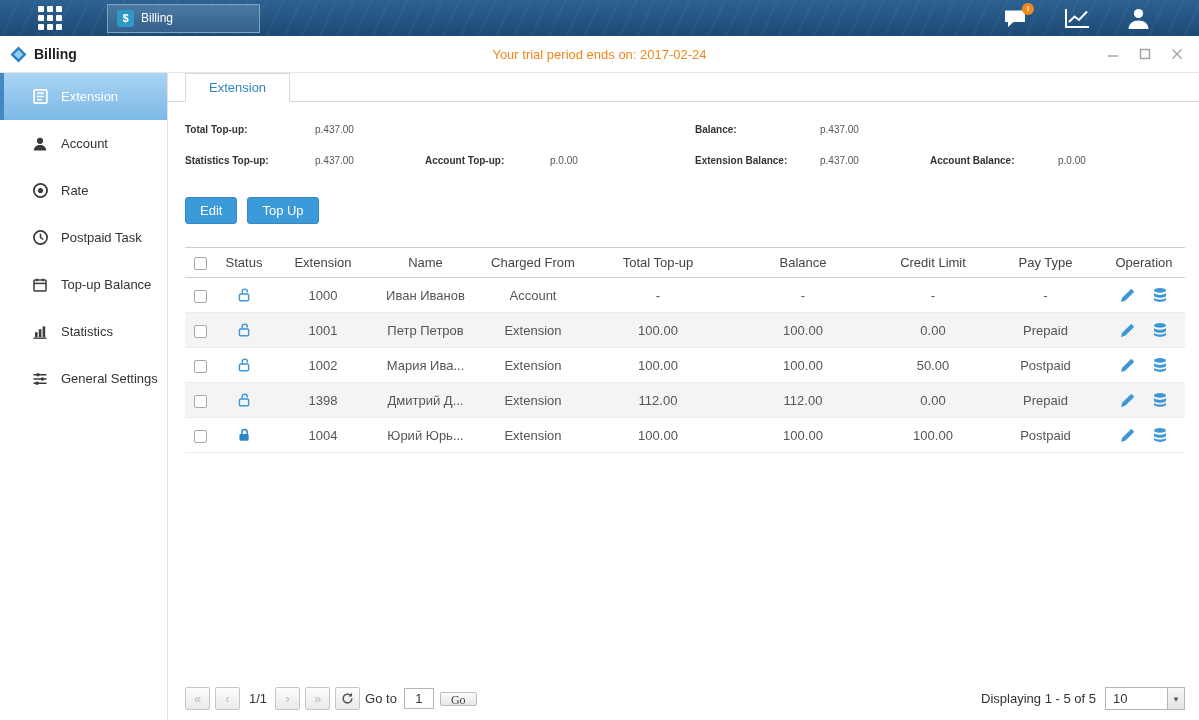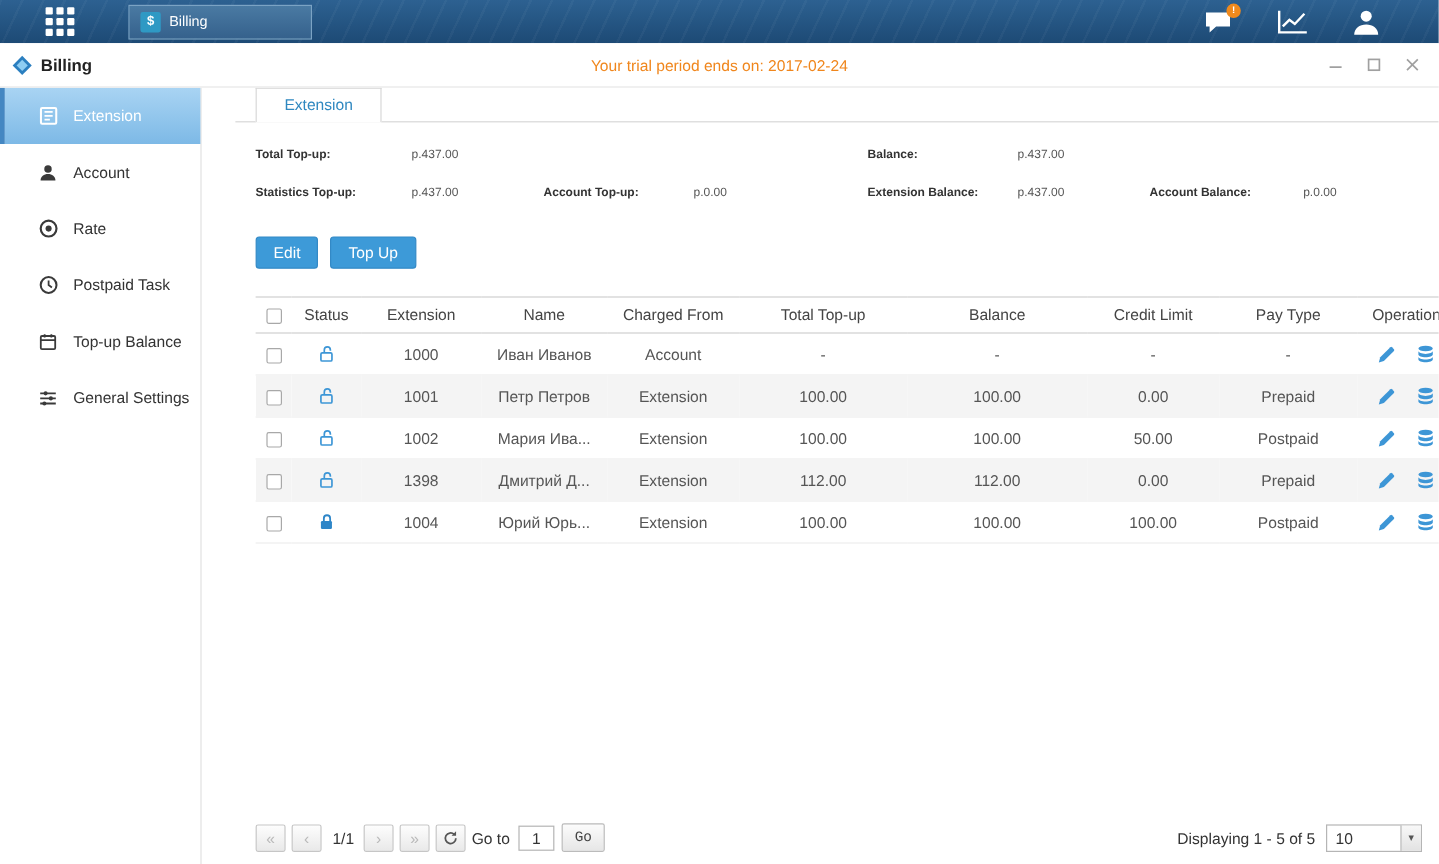--- a/index.html
+++ b/index.html
@@ -33,21 +33,21 @@
   .titlebar { height:37px; background:#fff; border-bottom:1px solid #e6e6e6; display:flex;
               align-items:center; position:relative; }
   .tb-logo { margin-left:10px; display:flex; align-items:center; }
   .app-title { margin-left:7px; font-size:14px; font-weight:bold; color:#222; }
   .trial { position:absolute; left:0; right:0; text-align:center; color:#f0861c; font-size:13px;
            pointer-events:none; }
   .win-controls { margin-left:auto; margin-right:14px; display:flex; gap:16px; align-items:center; }
   .win-btn { cursor:pointer; display:flex; align-items:center; padding:2px; }
 
   
-  .content { display:flex; height:647px;gap:28px; }
+  .content { display:flex; height:647px; }
 
   .sidebar { width:168px; border-right:1px solid #e2e2e2; background:#fff; flex:none; }
   .side-item { height:47px; display:flex; align-items:center; gap:12px; padding-left:31px;
                font-size:13px; color:#333; cursor:pointer; }
   .side-item .sicon { width:18px; height:18px; display:flex; align-items:center;
                       justify-content:center; color:#3a3a3a; }
   .side-item.active { background:linear-gradient(180deg,#a9d4f3,#7db9e6); color:#fff;
                       border-left:4px solid #4487c2; padding-left:27px; }
   .side-item.active .sicon { color:#fff; }
 
@@ -89,23 +89,23 @@
             font-size:13px; color:#333; }
   .pg-btn { width:25px; height:23px; border:1px solid #c6c6c6; border-radius:2px;
             background:linear-gradient(180deg,#fdfdfd,#e9e9e9); display:flex; align-items:center;
             justify-content:center; font-size:13px; color:#b9b9b9; cursor:pointer;
             margin-right:5px; user-select:none; }
   .pg-btn.enabled { color:#555; }
   .pg-text { margin:0 8px 0 4px; }
   .goto-label { margin-right:7px; }
   .goto-input { width:30px; height:21px; border:1px solid #b5b5b5; text-align:center;
             font-size:13px; font-family:inherit; color:#333; }
-  .go-btn { margin-left:6px; height:24px; padding:0 10px; border:1px solid #bbb; border-radius:2px;
+  .go-btn { margin-left:6px; height:14px; padding:0 10px; border:1px solid #bbb; border-radius:2px;
             background:linear-gradient(180deg,#fcfcfc,#e6e6e6); font-size:12px; color:#444;
-            cursor:pointer; font-family:Liberation Mono, monospace; }
+            cursor:pointer; font-family:Liberation Serif, serif; }
   .spacer { flex:1; }
   .displaying { margin-right:9px; }
   .page-size { width:80px; height:23px; border:1px solid #b5b5b5; display:flex; align-items:center;
             background:#fff; cursor:pointer; }
   .page-size .val { flex:1; padding-left:7px; font-size:13px; color:#333; }
   .page-size .arrow { width:17px; height:100%; border-left:1px solid #b5b5b5;
             background:linear-gradient(180deg,#f8f8f8,#e2e2e2); display:flex; align-items:center;
             justify-content:center; font-size:9px; color:#555; }
 </style>
 </head>
@@ -218,20 +218,31 @@
     </div>
     <div class="side-item">
       <span class="sicon">
         <svg width="16" height="16" viewBox="0 0 16 16">
             <rect x="2" y="3" width="12" height="11" rx="1" fill="none" stroke="currentColor" stroke-width="1.5"></rect>
             <path d="M2 6.4h12" stroke="currentColor" stroke-width="1.5"></path>
             <path d="M5.2 1.6v2.6M10.8 1.6v2.6" stroke="currentColor" stroke-width="1.5"></path>
           </svg>
       </span>
       <span>Top-up Balance</span>
+    </div>
+    <div class="side-item">
+      <span class="sicon">
+        <svg width="16" height="16" viewBox="0 0 16 16">
+            <path d="M1.5 14.2h13" stroke="currentColor" stroke-width="1.4"></path>
+            <rect x="3" y="8.2" width="2.6" height="5" fill="currentColor"></rect>
+            <rect x="6.8" y="5.2" width="2.6" height="8" fill="currentColor"></rect>
+            <rect x="10.6" y="2.4" width="2.6" height="10.8" fill="currentColor"></rect>
+          </svg>
+      </span>
+      <span>Statistics</span>
     </div>
     <div class="side-item">
       <span class="sicon">
         <svg width="16" height="16" viewBox="0 0 16 16">
             <path d="M1.5 3.8h13M1.5 8h13M1.5 12.2h13" stroke="currentColor" stroke-width="1.6"></path>
             <circle cx="6" cy="3.8" r="1.7" fill="currentColor"></circle>
             <circle cx="10.4" cy="8" r="1.7" fill="currentColor"></circle>
             <circle cx="5" cy="12.2" r="1.7" fill="currentColor"></circle>
           </svg>
       </span>

